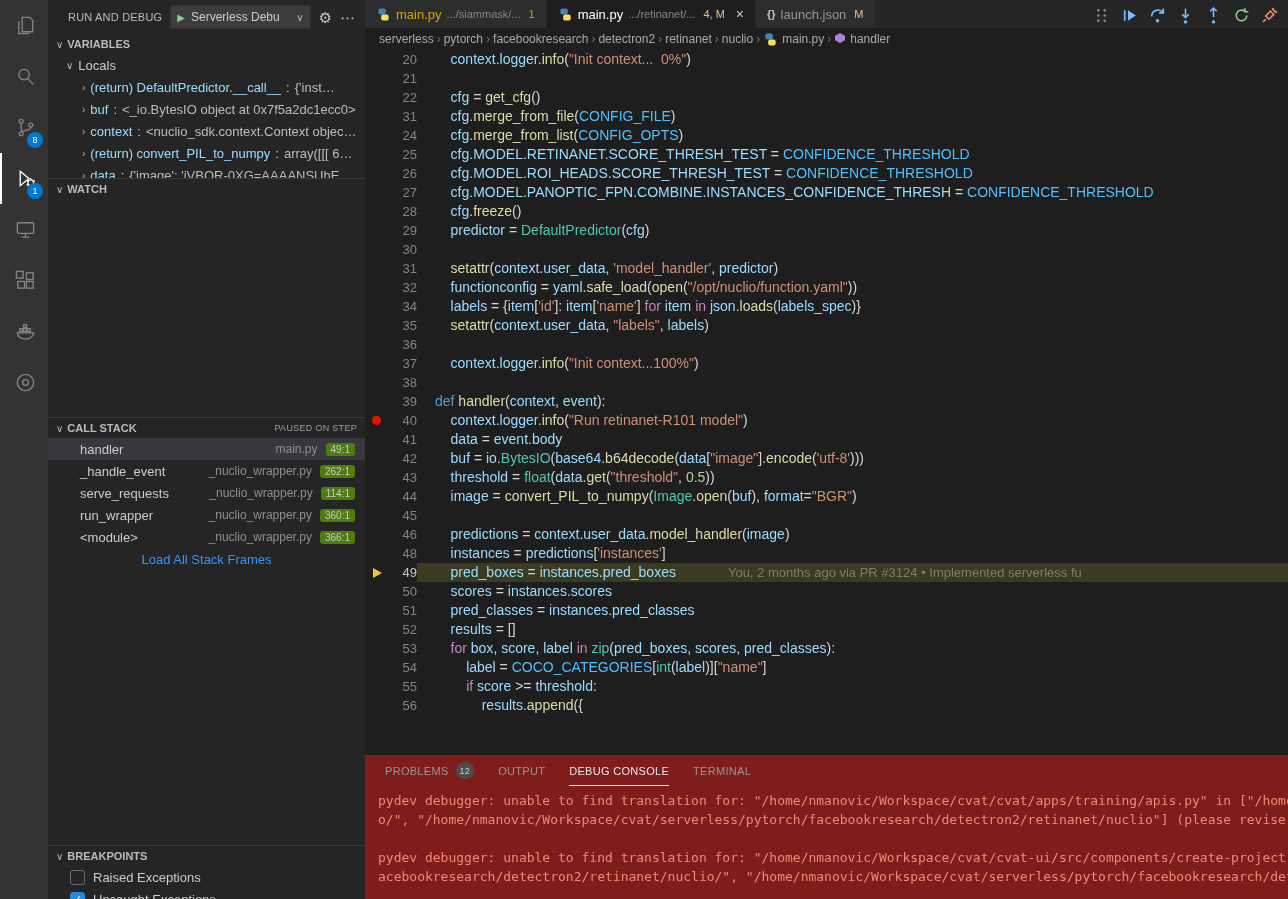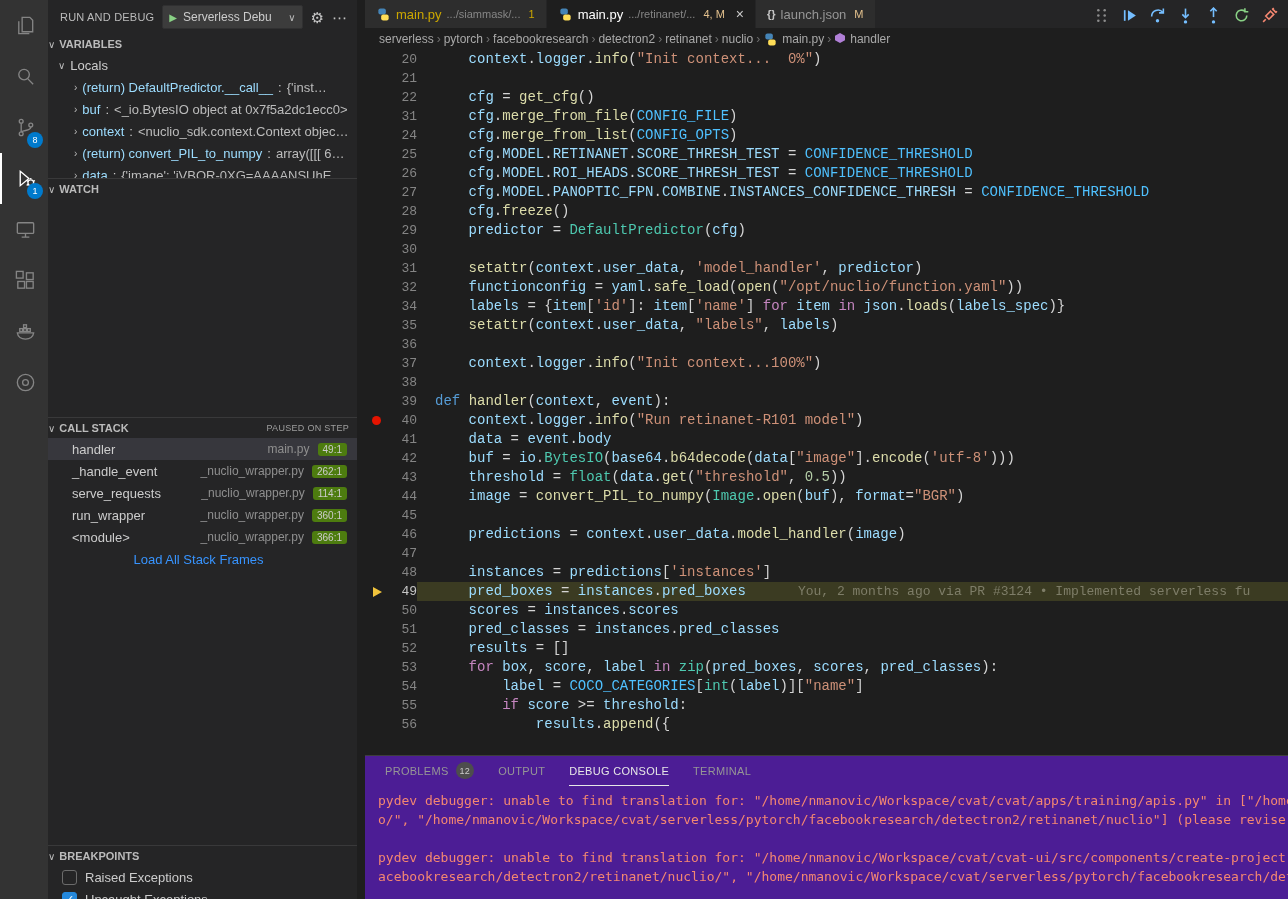--- a/index.html
+++ b/index.html
@@ -8,21 +8,21 @@
 
   
   .activitybar{position:absolute;left:0;top:0;width:48px;height:100%;background:#333333;z-index:6}
   .ab-item{position:relative;height:51px;display:flex;align-items:center;justify-content:center;color:#858585;cursor:pointer;border-left:2px solid transparent}
   .ab-item.active{color:#ffffff;border-left-color:#ffffff}
   .ab-item svg{width:23px;height:23px;stroke:currentColor;fill:none;stroke-width:1.4}
   .ab-badge{position:absolute;right:5px;bottom:5px;min-width:16px;height:16px;border-radius:9px;background:#007acc;color:#fff;font-size:9px;display:flex;align-items:center;justify-content:center;padding:0 3px}
   .ab-badge:empty{display:none}
 
   
-  .sidebar{position:absolute;left:40px;top:0;width:317px;height:100%;background:#252526;overflow:hidden;display:flex;flex-direction:column}
+  .sidebar{position:absolute;left:48px;top:0;width:317px;height:100%;background:#252526;overflow:hidden;display:flex;flex-direction:column}
   .sb-top{height:34px;flex-shrink:0;display:flex;align-items:center;gap:8px;padding:0 10px 0 20px}
   .sb-title{font-size:11px;color:#bbbbbb;white-space:nowrap;letter-spacing:.2px}
   .launch-select{flex:1;min-width:0;height:24px;display:flex;align-items:center;gap:6px;background:#3c3c3c;border:1px solid #303031;border-radius:2px;padding:0 6px;font-size:12px;color:#cccccc;cursor:pointer}
   .launch-select .lbl{flex:1;overflow:hidden;white-space:nowrap}
   .play{color:#89d185;font-size:10px}
   .gear,.more{color:#c5c5c5;cursor:pointer;font-size:15px;line-height:1}
   .sec{border-top:1px solid rgba(204,204,204,.12);overflow:hidden;flex-shrink:0}
   .sec-hd{height:20px;display:flex;align-items:center;gap:4px;padding:0 8px;font-size:11px;font-weight:bold;color:#bbbbbb;cursor:pointer}
   .chev{font-size:10px;color:#bbbbbb;font-weight:normal}
   .hd-status{margin-left:auto;font-size:9px;font-weight:normal;color:#9e9e9e;letter-spacing:.3px}
@@ -49,35 +49,35 @@
   .tabbar{height:28px;flex-shrink:0;background:#252526;display:flex}
   .tab{display:flex;align-items:center;gap:5px;padding:0 11px;background:#2d2d2d;border-right:1px solid #252526;color:#969696;font-size:13px;cursor:pointer;white-space:nowrap}
   .tab.active{background:#1e1e1e;color:#ffffff}
   .tab-desc{font-size:11px;color:#868686}
   .tab-deco{font-size:11px;color:#e2c08d;margin-left:3px}
   .tab-close{margin-left:6px;color:#cccccc;font-size:14px;line-height:1}
   .json-ic{color:#c5c5c5;font-size:11px;font-weight:bold}
   .breadcrumbs{height:22px;flex-shrink:0;display:flex;align-items:center;gap:3px;padding-left:14px;font-size:12px;color:#a9a9a9;white-space:nowrap;overflow:hidden}
   .bc-item{display:flex;gap:4px;cursor:pointer}
   .bc-sep{color:#6e6e6e}
-  .editor{flex:1;overflow:hidden;font-family:Liberation Mono, monospace;font-size:14px}
+  .editor{flex:1;overflow:hidden;font-family:Liberation Sans, sans-serif;font-size:14px}
   .cl{display:flex;height:19px;line-height:19px}
   .glyph{width:26px;flex-shrink:0;position:relative}
   .bp{position:absolute;left:7px;top:5px;width:9px;height:9px;border-radius:50%;background:#e51400}
   .cur-arrow{position:absolute;left:8px;top:4.5px;width:0;height:0;border-top:5px solid transparent;border-bottom:5px solid transparent;border-left:9px solid #f0c33c}
   .ln{width:26px;flex-shrink:0;text-align:right;color:#858585;font-size:13px}
   .cl.cur .ln{color:#c6c6c6}
   .code{flex:1;padding-left:18px;white-space:pre;overflow:hidden;color:#d4d4d4}
   .cl.cur .code{background:rgba(255,255,64,.13)}
   .blame{color:#7e7d68;margin-left:52px;font-size:13px}
   .tk-v{color:#9cdcfe}.tk-f{color:#dcdcaa}.tk-k{color:#569cd6}.tk-c{color:#c586c0}
   .tk-s{color:#ce9178}.tk-n{color:#b5cea8}.tk-t{color:#4ec9b0}.tk-K{color:#4fc1ff}.tk-d{color:#d4d4d4}
 
   
-  .panel{height:144px;flex-shrink:0;border-top:1px solid #3d3d3d;background:#4c1d95;display:flex;flex-direction:column}
+  .panel{height:144px;flex-shrink:0;border-top:1px solid #3d3d3d;background:#7f1d1d;display:flex;flex-direction:column}
   .panel-tabs{height:30px;flex-shrink:0;display:flex;align-items:center;gap:24px;padding:0 20px}
   .ptab{height:100%;display:flex;align-items:center;gap:7px;font-size:11px;letter-spacing:.3px;color:#969696;cursor:pointer;border-bottom:1px solid transparent}
   .ptab.active{color:#e7e7e7;border-bottom-color:#e7e7e7}
   .pbadge{min-width:17px;height:17px;border-radius:9px;background:#4d4d4d;color:#cccccc;font-size:9px;display:flex;align-items:center;justify-content:center;padding:0 4px}
   .console{flex:1;overflow:hidden;padding:5px 0 0 13px;font-family:"DejaVu Sans Mono",monospace;font-size:13px;line-height:19px;color:#f48771;white-space:pre}
   .console div{height:19px}
 
   
   .debug-toolbar{position:absolute;top:3px;right:4px;z-index:10;display:flex;align-items:center;gap:7px;padding:2px 4px}
   .dtb{width:21px;height:21px;display:flex;align-items:center;justify-content:center;cursor:pointer}
@@ -469,25 +469,20 @@
           <div class="ln">45</div>
           <div class="code"></div>
         </div>
         <div class="cl">
           <div class="glyph"></div>
           <div class="ln">46</div>
           <div class="code"><span>    </span><span class="tk-v">predictions</span><span class="tk-d"> = </span><span class="tk-v">context</span><span class="tk-d">.</span><span class="tk-v">user_data</span><span class="tk-d">.</span><span class="tk-f">model_handler</span><span class="tk-d">(</span><span class="tk-v">image</span><span class="tk-d">)</span></div>
         </div>
         <div class="cl">
           <div class="glyph"></div>
-          <div class="ln">47</div>
-          <div class="code"></div>
-        </div>
-        <div class="cl">
-          <div class="glyph"></div>
           <div class="ln">48</div>
           <div class="code"><span>    </span><span class="tk-v">instances</span><span class="tk-d"> = </span><span class="tk-v">predictions</span><span class="tk-d">[</span><span class="tk-s">'instances'</span><span class="tk-d">]</span></div>
         </div>
         <div class="cl cur">
           <div class="glyph">
             <span class="cur-arrow"></span>
           </div>
           <div class="ln">49</div>
           <div class="code"><span>    </span><span class="tk-v">pred_boxes</span><span class="tk-d"> = </span><span class="tk-v">instances</span><span class="tk-d">.</span><span class="tk-v">pred_boxes</span><span class="blame">You, 2 months ago via PR #3124 • Implemented serverless fu</span></div>
         </div>

